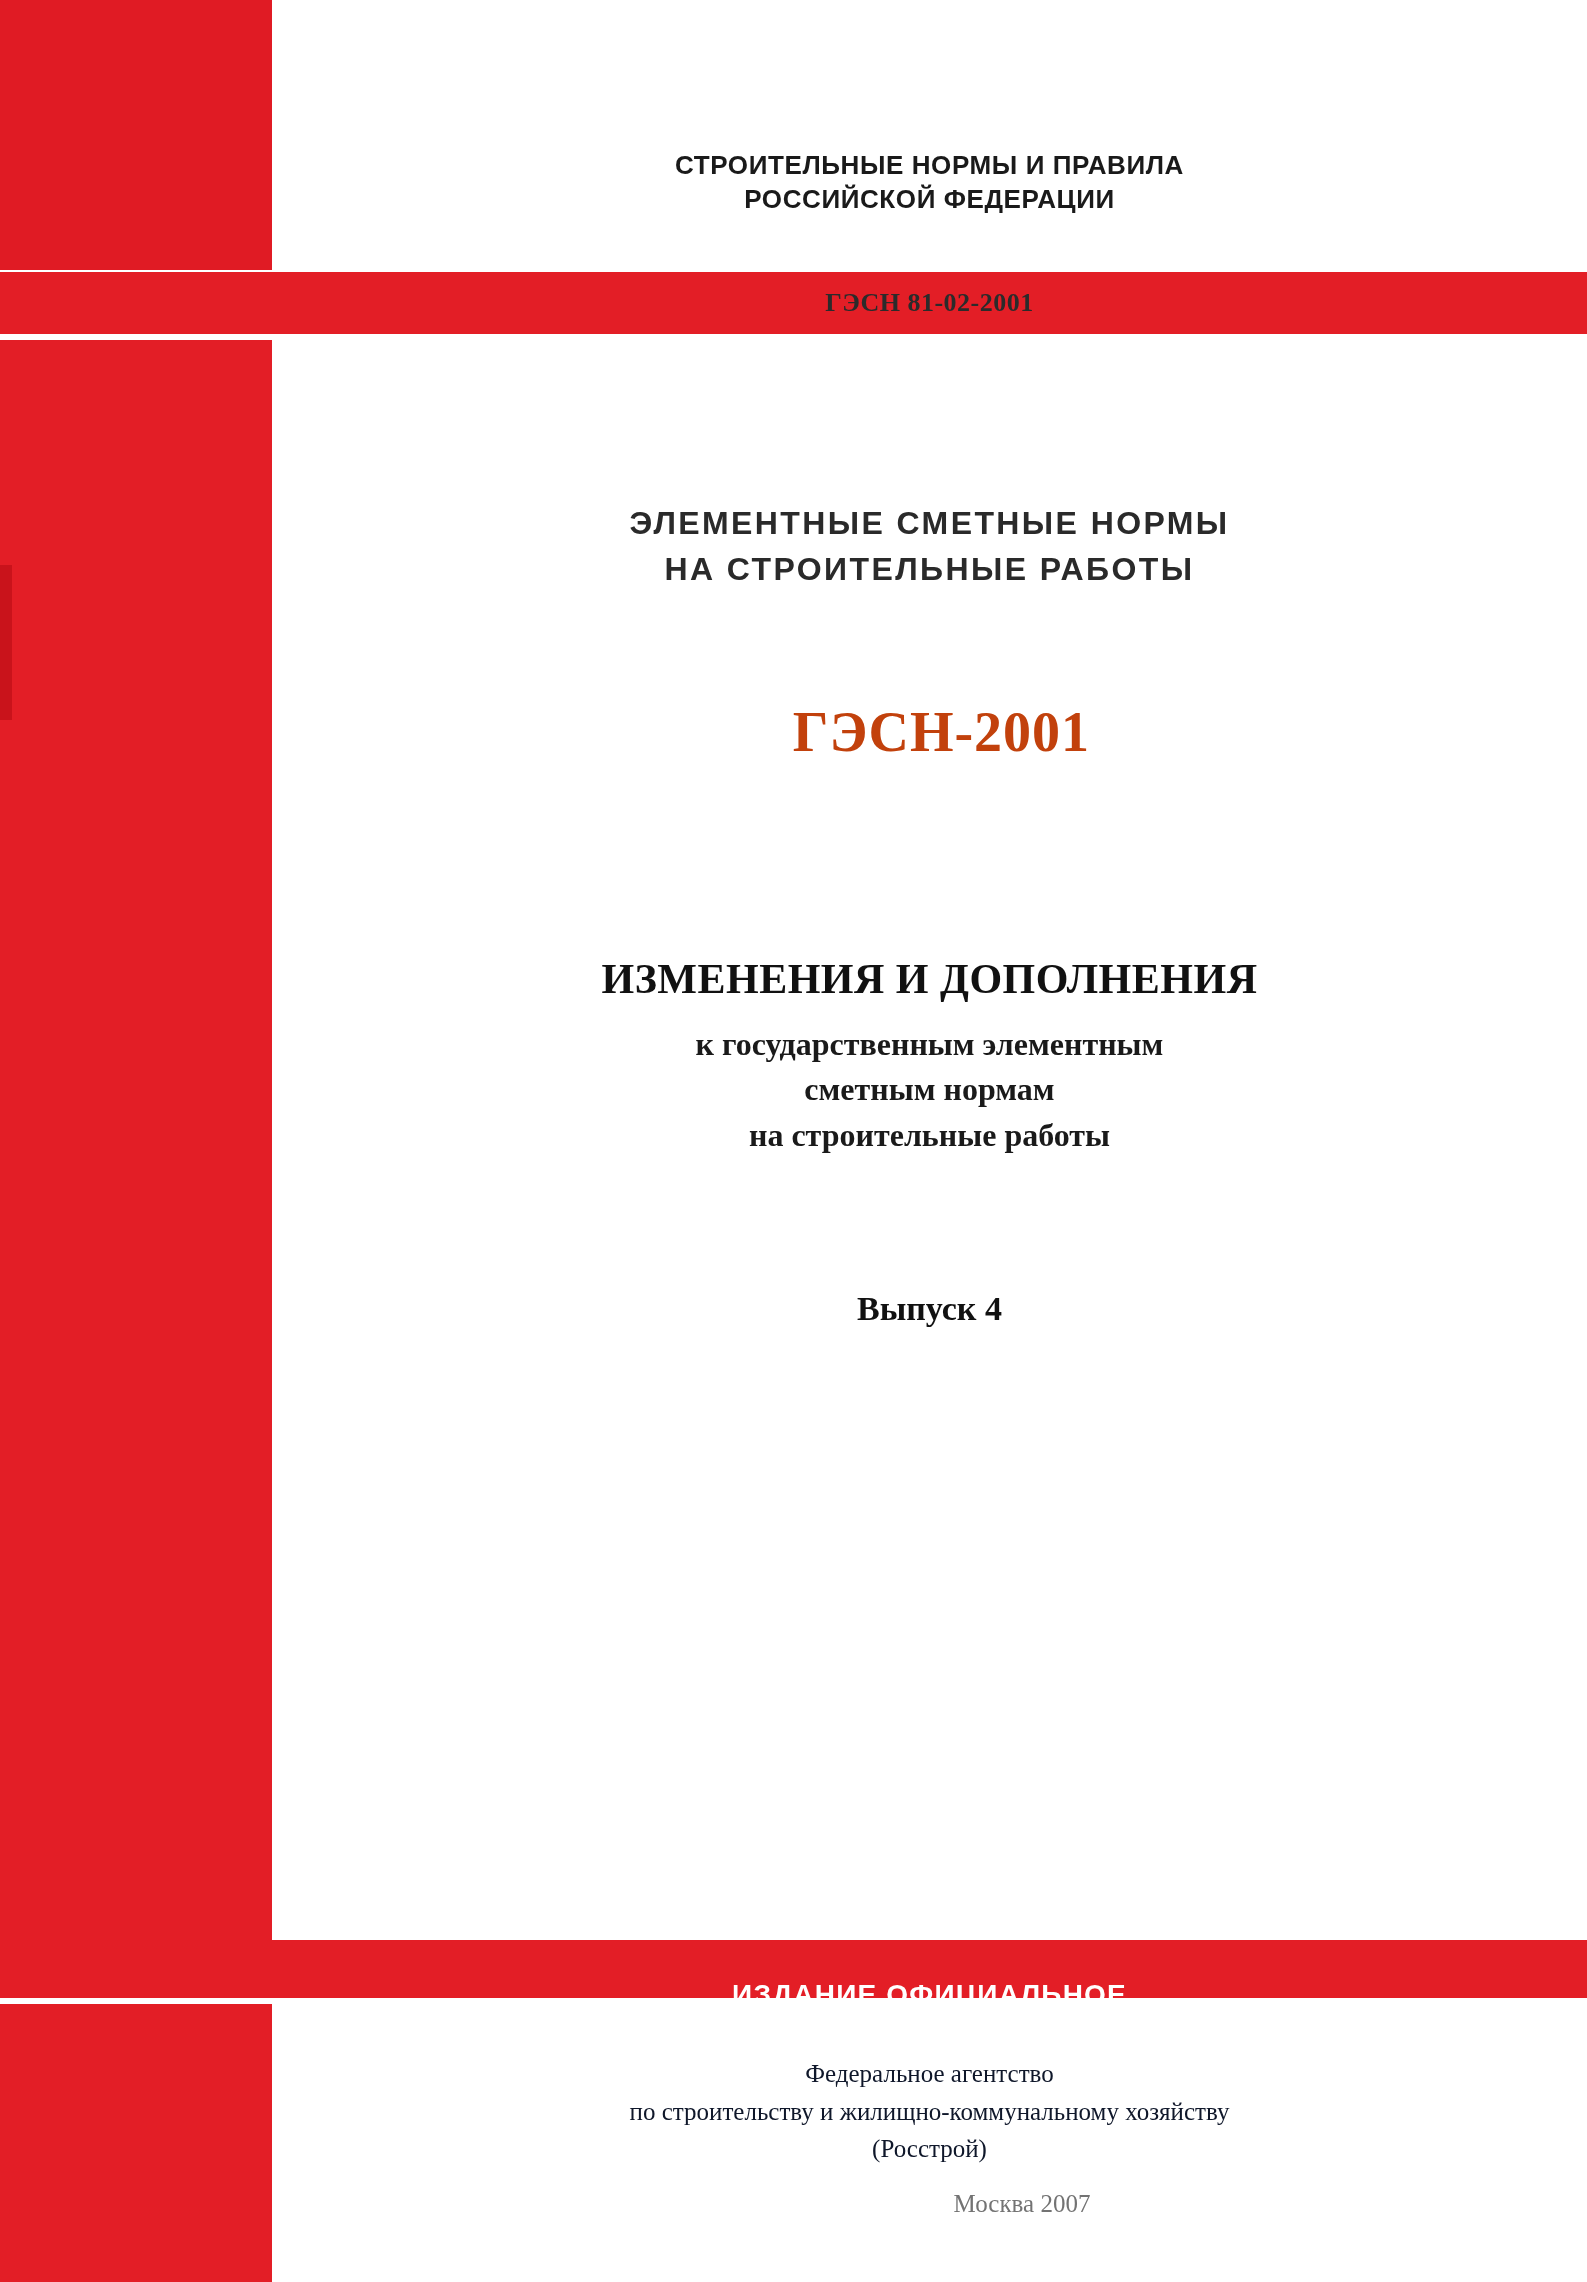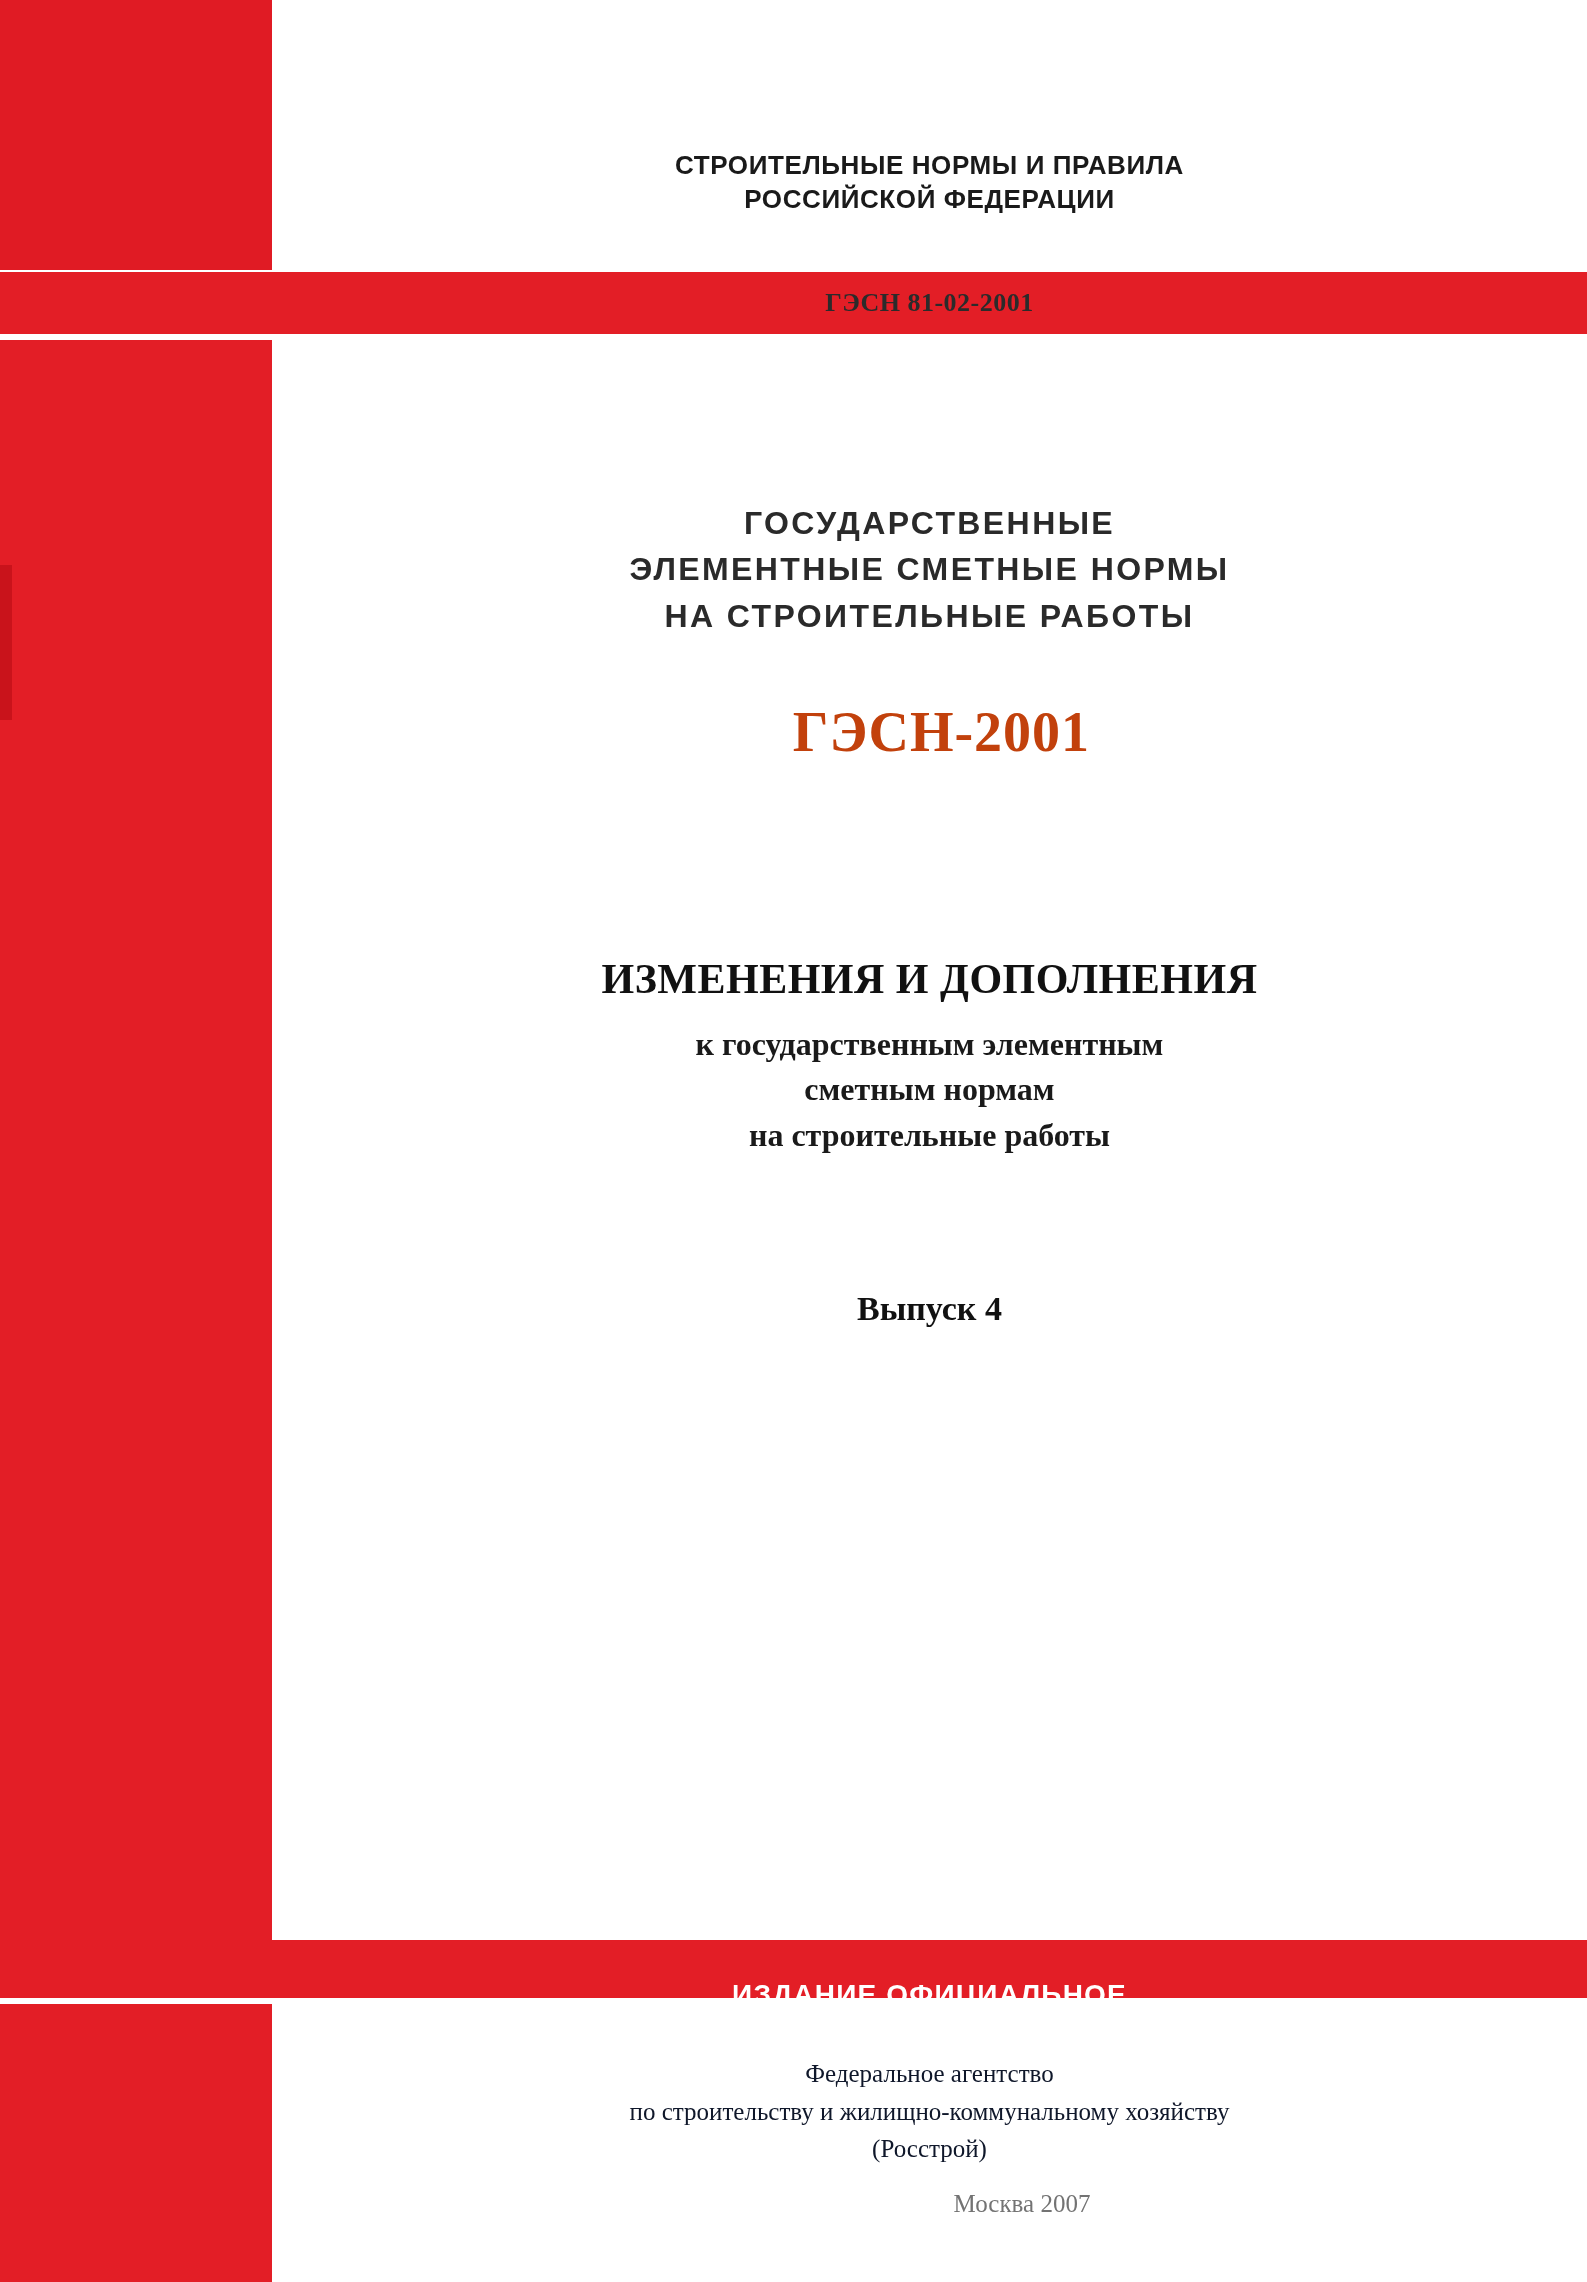--- a/index.html
+++ b/index.html
@@ -223,21 +223,20 @@
   <div class="content">
 
     <div class="hdr">
       <span class="line2">СТРОИТЕЛЬНЫЕ НОРМЫ И ПРАВИЛА</span>
       <span class="line2">РОССИЙСКОЙ ФЕДЕРАЦИИ</span>
     </div>
 
     <div class="code-line">ГЭСН 81-02-2001</div>
 
     <div class="title-main">
-      <span class="line2">ГОСУДАРСТВЕННЫЕ</span>
       <span class="line2">ЭЛЕМЕНТНЫЕ СМЕТНЫЕ НОРМЫ</span>
       <span class="line2">НА СТРОИТЕЛЬНЫЕ РАБОТЫ</span>
     </div>
 
     <div class="gesn-big">ГЭСН-2001</div>
 
     <div class="changes-title">ИЗМЕНЕНИЯ И ДОПОЛНЕНИЯ</div>
     <div class="changes-sub">
       <span class="line2">к государственным элементным</span>
       <span class="line2">сметным нормам</span>

